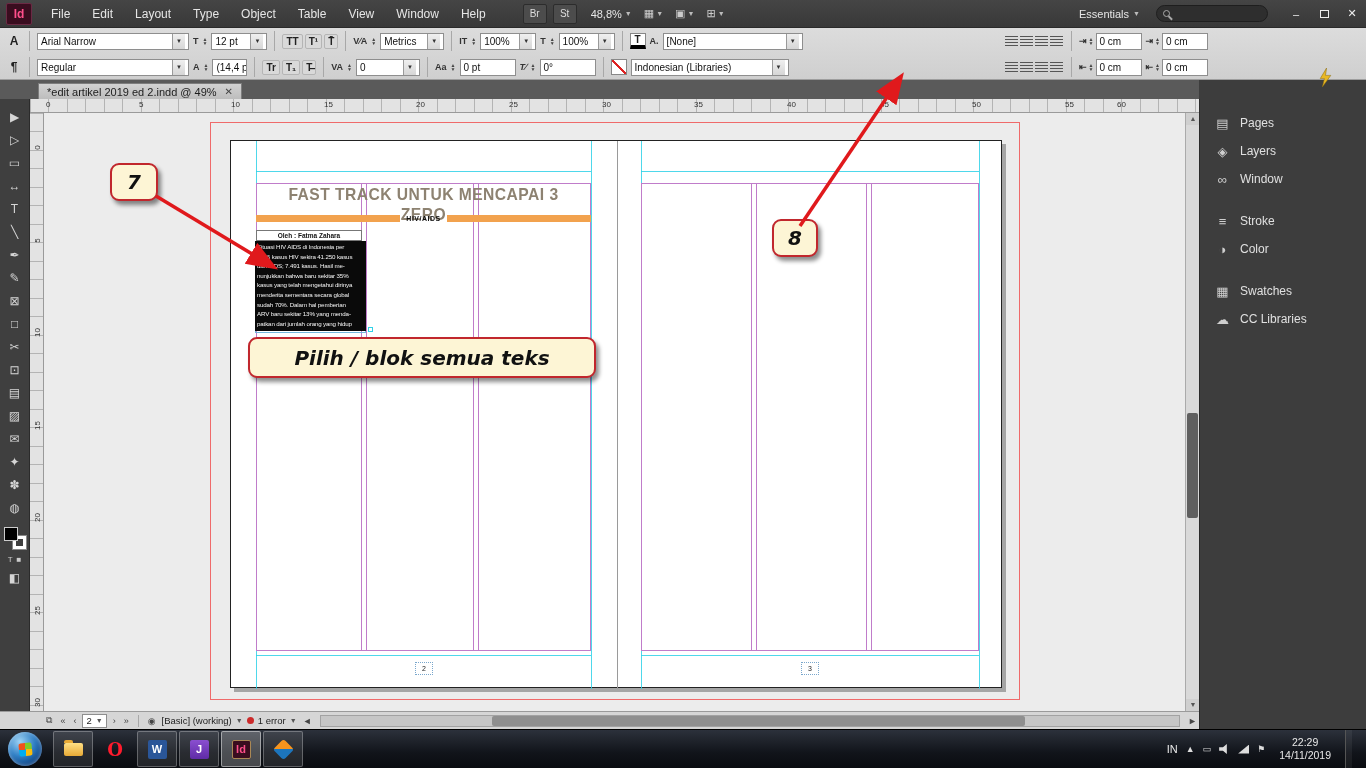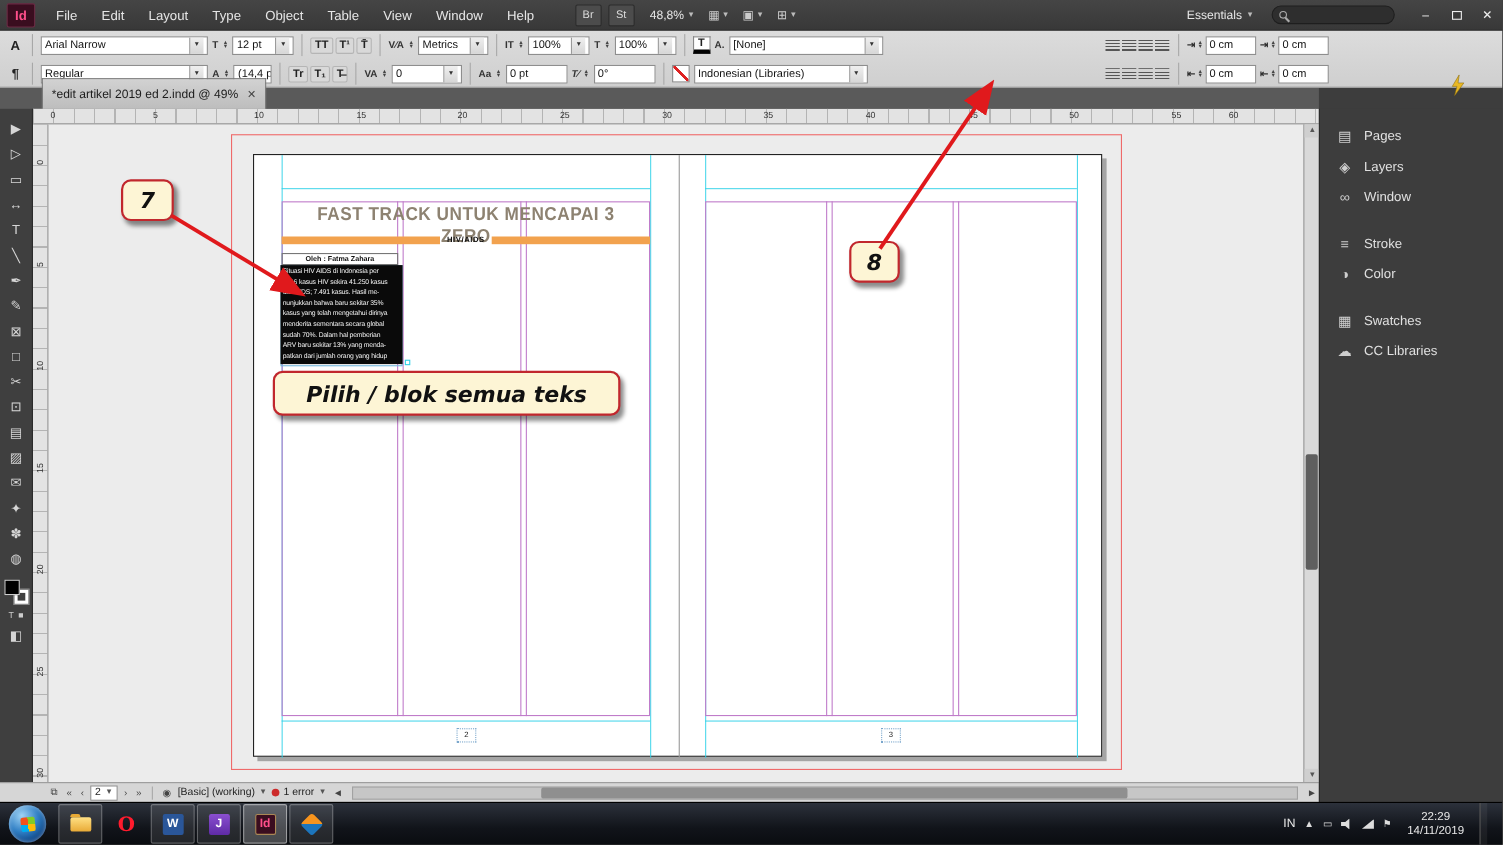--- a/index.html
+++ b/index.html
@@ -39,21 +39,21 @@
   .tg3 span{padding:1px 3px;border:1px solid #b5b5b5;background:#d9d9d9;border-radius:2px}
   .al{width:13px;height:11px;display:inline-block;background:repeating-linear-gradient(#555 0 1px,transparent 1px 3px);margin:0 1px}
   .algrp{display:flex;align-items:center;margin-left:auto}
   .swT{width:16px;height:16px;border:1px solid #888;background:#fff;font-size:10px;font-weight:bold;display:flex;align-items:center;justify-content:center;border-bottom:4px solid #000}
   .swNone{width:16px;height:16px;border:1px solid #888;background:linear-gradient(45deg,transparent 44%,#d22 44%,#d22 56%,transparent 56%),#fff}
   .bolt{position:absolute;right:34px;top:40px}
   .cp-spacer-r{width:150px;flex:none}
 
   
   .tabbar{position:absolute;top:80px;left:0;width:1199px;height:19px;background:#5a5a5a;display:flex;align-items:flex-end}
-  .doctab{margin-left:38px;height:28px;background:linear-gradient(#d2d2d2,#bdbdbd);border:1px solid #7d7d7d;border-bottom:none;display:flex;align-items:center;gap:8px;padding:0 8px;font-size:11px;color:#1c1c1c}
+  .doctab{margin-left:38px;height:16px;background:linear-gradient(#d2d2d2,#bdbdbd);border:1px solid #7d7d7d;border-bottom:none;display:flex;align-items:center;gap:8px;padding:0 8px;font-size:11px;color:#1c1c1c}
   .doctab .x{font-size:10px;color:#444}
 
   
   .toolbar{position:absolute;top:99px;left:0;width:30px;height:612px;background:#3f3f3f;border-right:1px solid #2b2b2b;display:flex;flex-direction:column;align-items:center;padding-top:6px}
   .tool{width:24px;height:23px;display:flex;align-items:center;justify-content:center;color:#d6d6d6;font-size:12px}
   .fsw{position:relative;width:22px;height:22px;margin:8px 0 4px}
   .fsw .fill{position:absolute;left:0;top:0;width:14px;height:14px;background:#000;border:1px solid #ccc}
   .fsw .stroke{position:absolute;right:0;bottom:0;width:13px;height:13px;border:3px solid #fff;outline:1px solid #888;background:#3f3f3f}
   .mini{display:flex;gap:4px;color:#ccc;font-size:8px;margin:2px 0}
 
@@ -523,21 +523,21 @@
           <div>ARV baru sekitar 13% yang menda-</div>
           <div>patkan dari jumlah orang yang hidup</div>
         </div>
       <div class="outport"></div>
 
       <div class="pnum" style="left:184px">2</div>
       <div class="pnum" style="left:570px">3</div>
     </div>
 
     <div class="callout" style="left:66px;top:50px;width:48px;height:38px;font-size:20px">7</div>
-    <div class="callout" style="left:204px;top:224px;width:316px;height:41px;font-size:20px">Pilih / blok semua teks</div>
+    <div class="callout" style="left:204px;top:224px;width:348px;height:41px;font-size:20px">Pilih / blok semua teks</div>
     <div class="callout" style="left:728px;top:106px;width:46px;height:38px;font-size:20px">8</div>
   </div>
 
   <svg class="arrows">
     <defs>
       <marker id="ah" markerWidth="9" markerHeight="8" refX="7" refY="3.5" orient="auto">
         <polygon points="0,0 9,3.5 0,7" fill="#e0191c"></polygon>
       </marker>
     </defs>
     <line x1="156" y1="196" x2="272" y2="266" stroke="#e0191c" stroke-width="3.5" marker-end="url(#ah)"></line>

